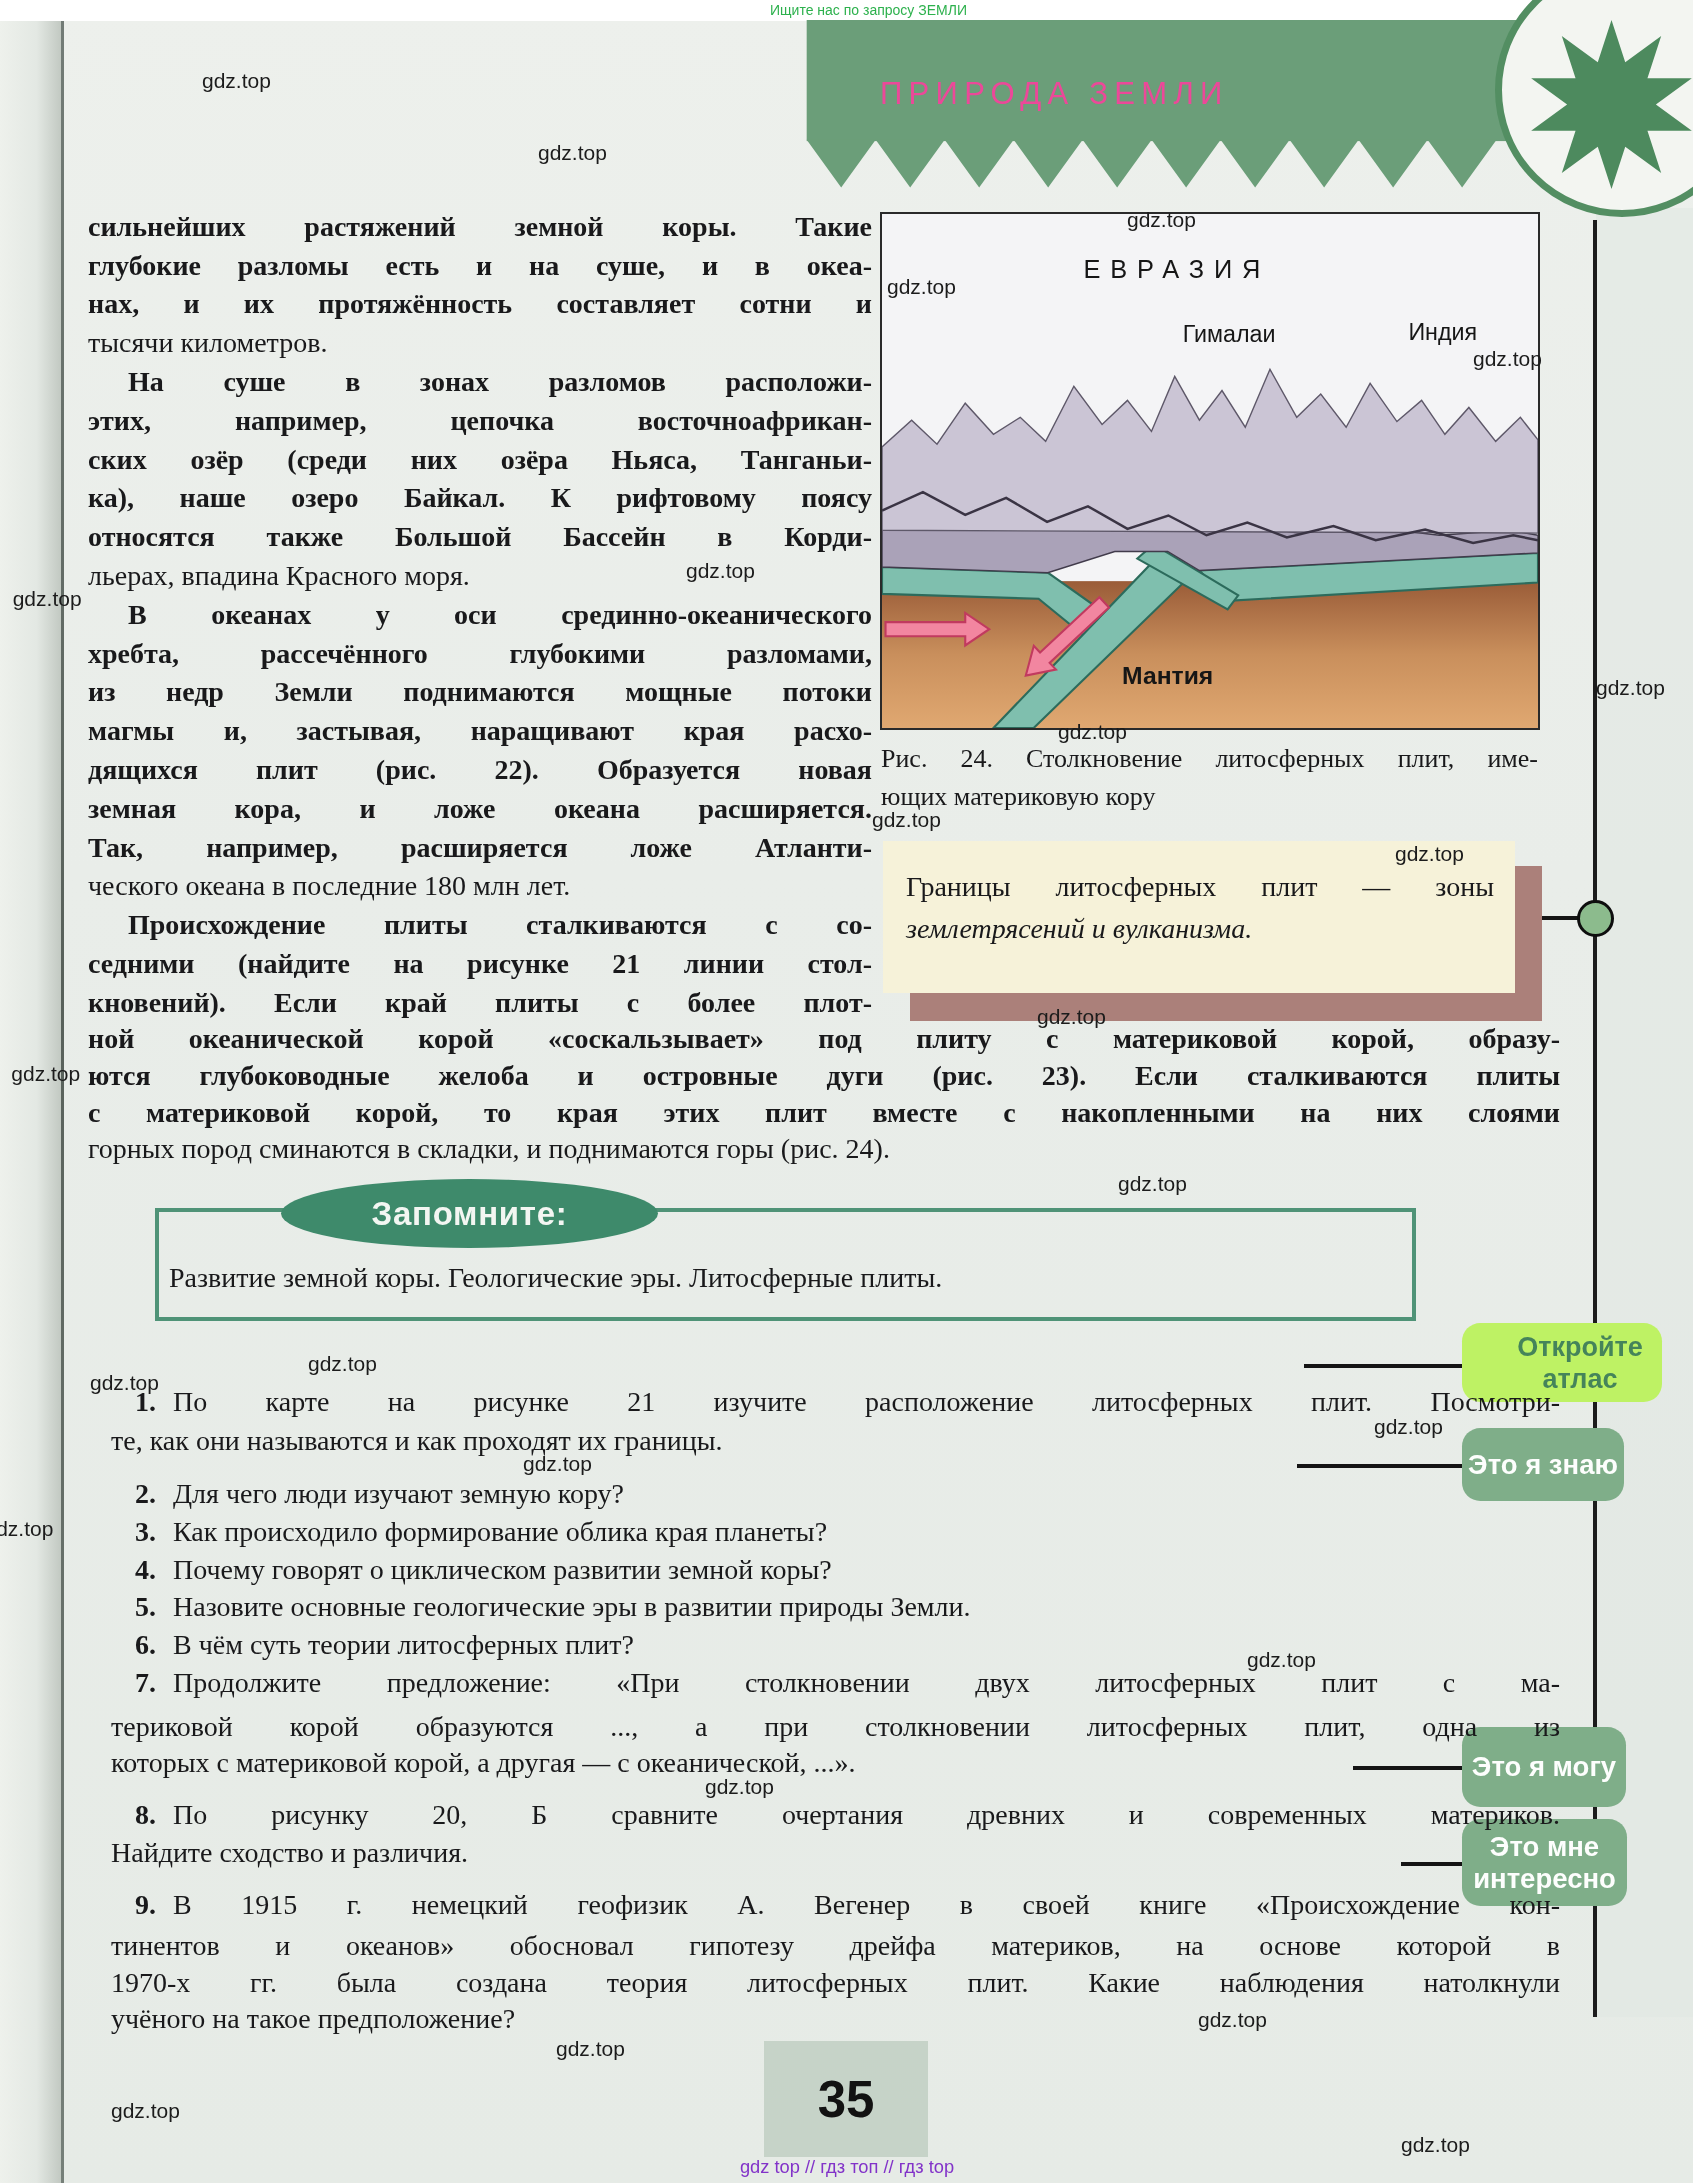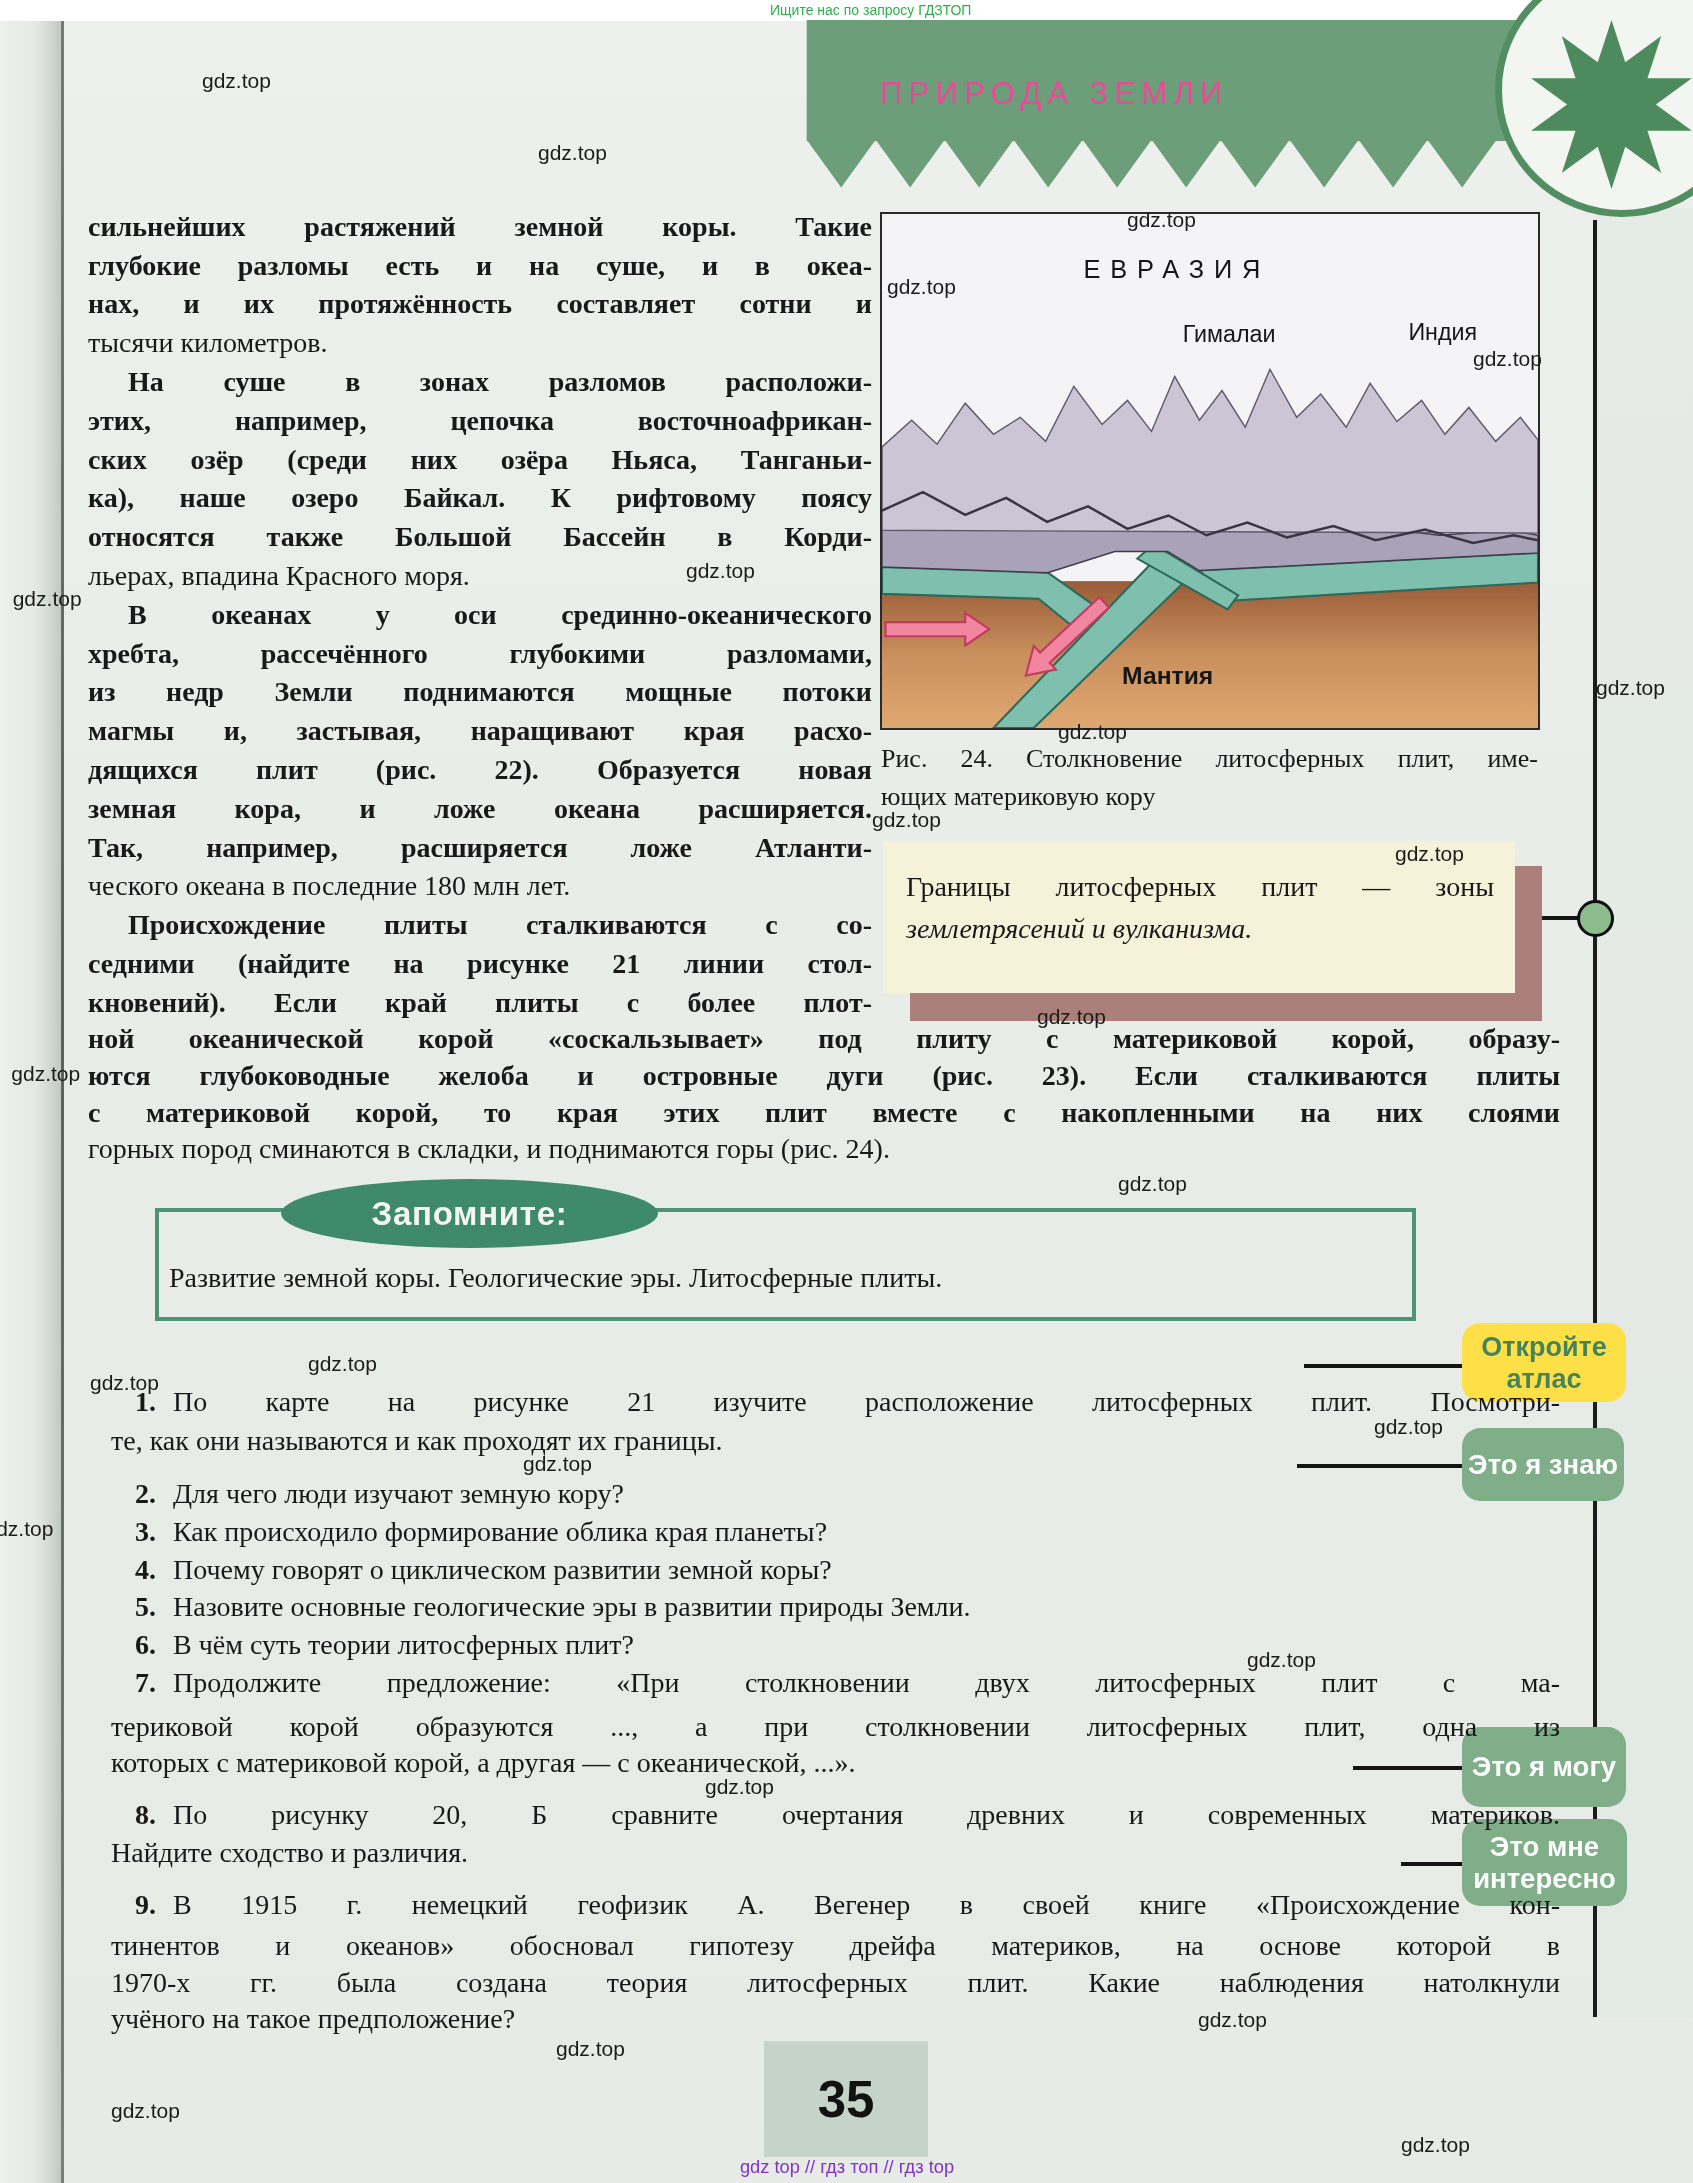--- a/index.html
+++ b/index.html
@@ -48,21 +48,21 @@
   
   .rem-box{left:155px;top:1208px;width:1261px;height:113px;border:4.2px solid #4f9377;box-sizing:border-box;}
   .rem-ellipse{left:281px;top:1179px;width:377px;height:69px;border-radius:50%;background:#3e8a6b;
     display:flex;align-items:center;justify-content:center;}
   .rem-ellipse span{font:bold 33px "Liberation Sans",sans-serif;color:#f3f6f2;letter-spacing:0.7px;}
   .rem-text{left:169px;top:1260px;width:1227px;font:28px/35px "Liberation Serif","DejaVu Serif",serif;}
   
   .stub{position:absolute;height:3.5px;background:#141414;}
   .badge{position:absolute;border-radius:18.3px;display:flex;flex-direction:column;
     align-items:center;justify-content:center;text-align:center;}
-  .badge.light{background:#fde047;}
+  .badge.light{background:#bef264;padding-left:36px;}
   .badge.light span{font:bold 27px/32px "Liberation Sans",sans-serif;color:#45845a;}
   .badge.dark{background:#7fae89;}
   .badge.dark span{font:bold 27.5px/32px "Liberation Sans",sans-serif;color:#fdfefd;text-align:center;}
   
   .qline{position:absolute;left:111px;width:1449px;font:28px/35px "Liberation Serif","DejaVu Serif",serif;
     color:#19191b;}
   .qline.j{text-align:justify;text-align-last:justify;}
   .qnum{font-weight:bold;padding-left:24px;padding-right:17px;}
   
   .pagenum-box{left:764px;top:2041px;width:164px;height:116px;background:#c6d3c8;
@@ -72,21 +72,21 @@
     font:18.3px "Liberation Sans",sans-serif;color:#8233c9;}
   
   .wm{position:absolute;font:21px "Liberation Sans",sans-serif;color:#1c1c1c;white-space:nowrap;}
 </style>
 </head>
 <body>
 
 <div class="abs spine-shade"></div>
 <div class="abs spine-line"></div>
 <div class="abs top-strip"></div>
-<div class="abs top-notice">Ищите нас по запросу ГДЗТОП</div>
+<div class="abs top-notice">Ищите нас по запросу ЗЕМЛИ</div>
 <div class="abs right-strip"></div>
 
 <svg class="abs banner-svg" width="887" height="176" viewBox="0 0 1258 250">
   <rect x="0" y="0" width="1258" height="172" fill="#6b9e79"></rect>
   <path fill="#6b9e79" d="M0,170 L49,238 L98,170 L147,238 L196,170 L245,238 L294,170 L343,238 L392,170 L441,238 L490,170 L539,238 L588,170 L637,238 L686,170 L735,238 L784,170 L833,238 L882,170 L931,238 L980,170 Z"></path>
 </svg>
 <div class="abs banner-title">ПРИРОДА ЗЕМЛИ</div>
 <div class="abs corner-circle"></div>
 <svg class="abs star-svg" width="179" height="179" viewBox="0 0 250 250">
   <polygon fill="#4d8a5e" points="125,7 144.2,66 194.4,29.5 175.2,88.5 237.2,88.5 187,125 237.2,161.5 175.2,161.5 194.4,220.5 144.2,184 125,243 105.8,184 55.6,220.5 74.8,161.5 12.8,161.5 63,125 12.8,88.5 74.8,88.5 55.6,29.5 105.8,66"></polygon>

